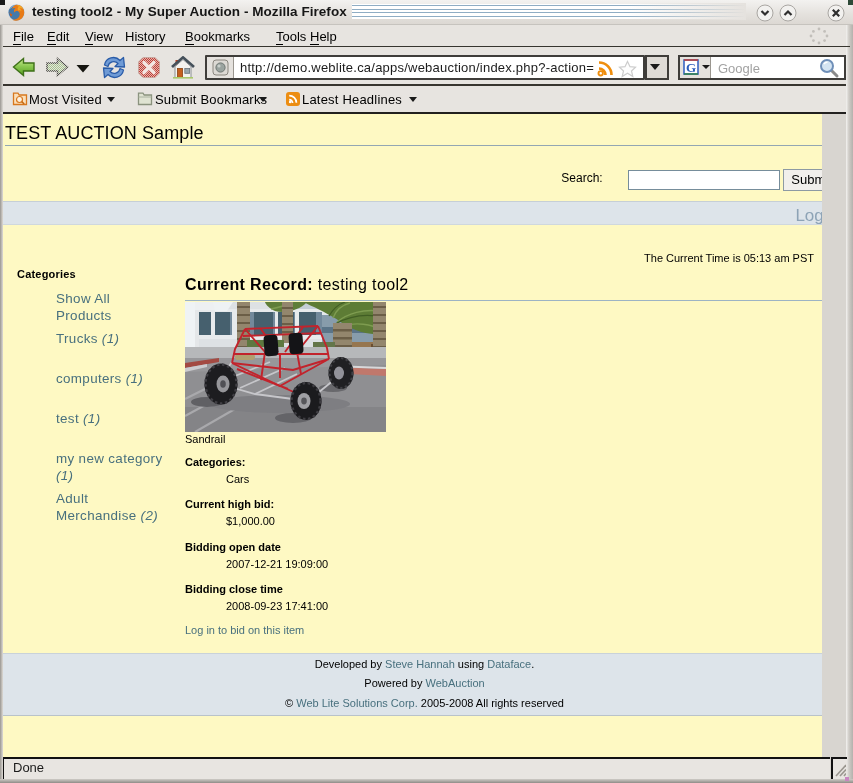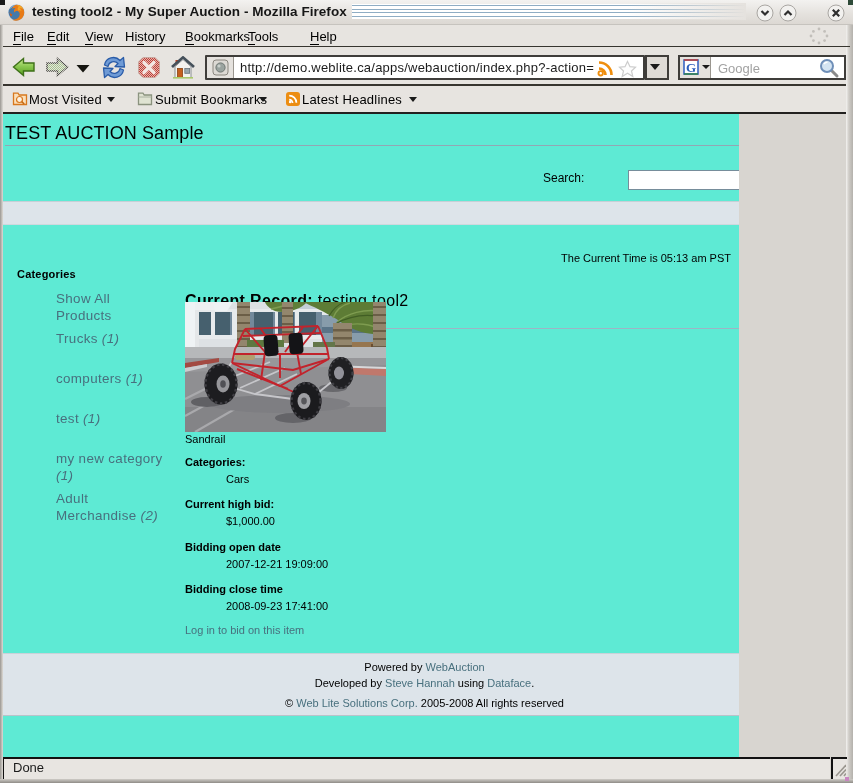--- a/index.html
+++ b/index.html
@@ -28,39 +28,39 @@
 
 #urlbar{left:205px;top:55px;width:440px;height:25px;background:#fff;border:2px solid #3f3d3a;border-radius:1px}
 #urltext{left:240px;top:60px;font-size:13px;color:#1c1c1c;letter-spacing:.22px;white-space:nowrap}
 #dropbtn{left:645px;top:55px;width:24px;height:25px;background:#dfdbd6;border:2px solid #3f3d3a;}
 #searchbox{left:678px;top:55px;width:168px;height:25px;background:#fff;border:2px solid #3f3d3a}
 
 #statusbar{left:3px;top:757px;width:827px;height:22px;background:#e8e5e1;border-top:2px solid #111;border-left:1px solid #111}
 #statusgrip{left:831px;top:757px;width:16px;height:22px;background:#e8e5e1;border-top:2px solid #111;border-left:2px solid #111}
 #done{left:13px;top:760px;font-size:13px;color:#1a1a1a}
 
-#vp{left:3px;top:114px;width:736px;height:643px;background:#5eead4;overflow:hidden}
+#vp{left:3px;top:114px;width:819px;height:643px;background:#fef9c3;overflow:hidden}
 #vp .abs{position:absolute}
 a{text-decoration:none}
 .lnk{color:#48707e}
 #h1{left:2px;top:9px;width:838px;font-size:18px;color:#000;padding-bottom:1px;border-bottom:1px solid #93a7b3;letter-spacing:.1px;padding-bottom:1px!important}
-#searchlbl{left:540px;top:57px;width:78px;text-align:left;font-size:12px;color:#000}
+#searchlbl{left:540px;top:57px;width:78px;text-align:center;font-size:12px;color:#000}
 #searchinput{left:625px;top:56px;width:152px;height:20px;background:#fff;border:1px solid #768d9b}
 #submitbtn{left:780px;top:55px;width:57px;height:22px;background:#f1efec;border:1px solid #8d9aa3;font-size:13px;color:#000;text-align:center;line-height:20px}
 #loginbar{left:0;top:87px;width:843px;height:24px;background:#dde4ea;border-top:1px solid #c6cfd6;border-bottom:1px solid #cfd8de}
 #login{right:9px;top:4px;font-size:17px;color:#8da3b6;}
 #crumbbar{left:0;top:115px;width:843px;height:14px;border-top:1px solid #b0bac0;border-bottom:1px solid #97a3ab;font-size:11px;background:#fdfdfe}
 #crumbbar .in{position:absolute;left:15px;top:-1px;white-space:nowrap;color:#222}
 #time{right:8px;top:138px;font-size:11px;color:#000}
 #cathdr{left:14px;top:154px;font-size:11px;font-weight:bold;color:#000;letter-spacing:.2px}
 #catul{left:53px;top:176px;width:112px;font-size:13.4px;letter-spacing:.35px}
 #catul div{height:40px;line-height:17px}
 #catul a{color:#48707e}
 #catul i{font-style:italic}
-#crec{left:182px;top:178px;width:656px;font-size:16px;letter-spacing:.35px;padding-bottom:18px;border-bottom:1px solid #9db4c4}
+#crec{left:182px;top:162px;width:656px;font-size:16px;letter-spacing:.35px;padding-bottom:6px;border-bottom:1px solid #9db4c4}
 #photo{left:182px;top:188px;width:201px;height:130px}
 #caption{left:182px;top:319px;font-size:11px;color:#000}
 .flbl{left:182px;font-size:11px;font-weight:bold;color:#000}
 .fval{left:223px;font-size:11px;color:#000}
 #bidlink{left:182px;top:510px;font-size:11px;color:#48707e}
 #footer{left:0;top:539px;width:843px;height:63px;background:#dde4ea;border-top:1px solid #c9d2d9;border-bottom:1px solid #b9c3ca;text-align:center;font-size:11px;color:#000}
 #footer .fl{position:relative;margin-top:0}
 </style></head>
 <body>
 <div class="abs" id="titlebar"></div>
@@ -87,21 +87,21 @@
 <path d="M28.5 11 L32 7.5 L35.5 11" stroke="#2e2e2e" stroke-width="2.2" fill="none"></path>
 <circle cx="80" cy="9" r="8" fill="#f2f1ef" stroke="#a9a6a2"></circle>
 <path d="M76.8 5.8 L83.2 12.2 M83.2 5.8 L76.8 12.2" stroke="#2e2e2e" stroke-width="2.2" fill="none"></path>
 </svg>
 <div class="abs" id="menubar"></div>
 <div class="abs menu-i" style="left:13px"><u>F</u>ile</div>
 <div class="abs menu-i" style="left:47px"><u>E</u>dit</div>
 <div class="abs menu-i" style="left:85px"><u>V</u>iew</div>
 <div class="abs menu-i" style="left:125px">Hi<u>s</u>tory</div>
 <div class="abs menu-i" style="left:185px"><u>B</u>ookmarks</div>
-<div class="abs menu-i" style="left:248px"><u>T</u>ools</div>
+<div class="abs menu-i" style="left:276px"><u>T</u>ools</div>
 <div class="abs menu-i" style="left:310px"><u>H</u>elp</div>
 <div class="abs menuline"></div>
 <div class="abs" id="navbar"></div>
 <div class="abs" id="bmbar"></div>
 <div class="abs wb-l"></div>
 <div class="abs wb-r"></div>
 <div class="abs wb-b"></div>
 
 <svg class="abs" style="left:12px;top:56px" width="185" height="24" viewBox="0 0 185 24">
  <defs>
@@ -388,22 +388,22 @@
  <div class="abs flbl" style="top:342px">Categories:</div>
  <div class="abs fval" style="top:359px">Cars</div>
  <div class="abs flbl" style="top:384px">Current high bid:</div>
  <div class="abs fval" style="top:401px">$1,000.00</div>
  <div class="abs flbl" style="top:427px">Bidding open date</div>
  <div class="abs fval" style="top:444px">2007-12-21 19:09:00</div>
  <div class="abs flbl" style="top:469px">Bidding close time</div>
  <div class="abs fval" style="top:486px">2008-09-23 17:41:00</div>
  <div class="abs" id="bidlink">Log in to bid on this item</div>
  <div class="abs" id="footer">
+  <div class="fl" style="margin-top:4px">Developed by <a class="lnk">Steve Hannah</a> using <a class="lnk">Dataface</a>.</div>
   <div class="fl" style="margin-top:7px">Powered by <a class="lnk">WebAuction</a></div>
-  <div class="fl" style="margin-top:4px">Developed by <a class="lnk">Steve Hannah</a> using <a class="lnk">Dataface</a>.</div>
   <div class="fl" style="margin-top:8px">© <a class="lnk">Web Lite Solutions Corp.</a> 2005-2008 All rights reserved</div>
  </div>
 </div>
 <div class="abs" id="statusbar"></div>
 <div class="abs" id="statusgrip"></div>
 <div class="abs" id="done">Done</div>
 <svg class="abs" style="left:833px;top:760px" width="13" height="17" viewBox="0 0 13 17">
  <g stroke="#9a968f" stroke-width="1.6">
   <line x1="3" y1="16" x2="13" y2="5"></line>
       <line x1="7" y1="16" x2="13" y2="9.5"></line>

